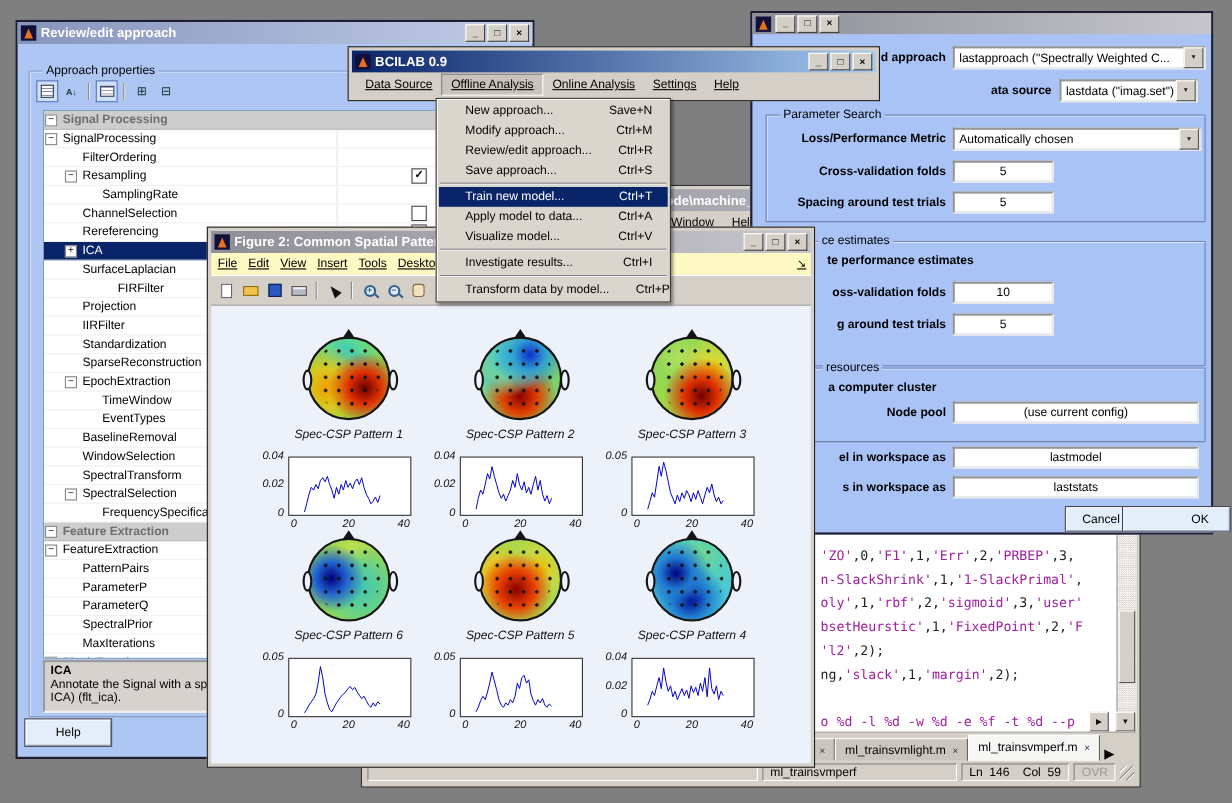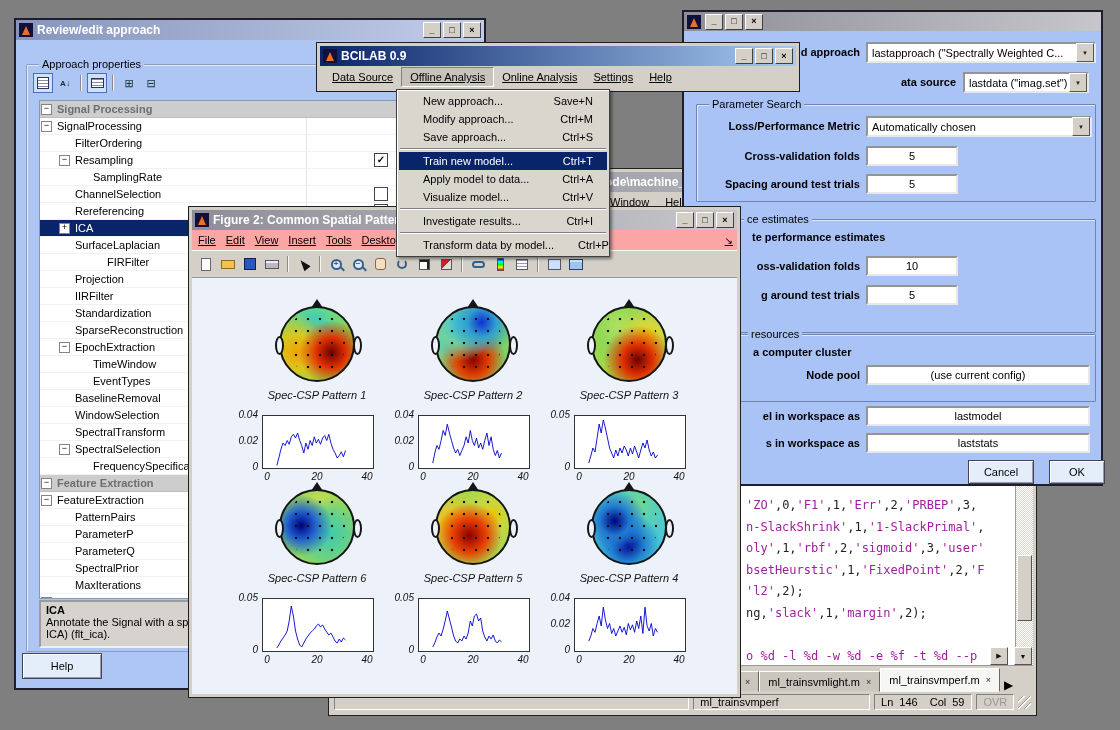--- a/index.html
+++ b/index.html
@@ -369,35 +369,35 @@
     </div>
     <div class="blabel" style="left:69px;top:334px;">a computer cluster</div>
     <div class="blabel" style="left:28px;top:357px;width:148px;text-align:right;">Node pool</div>
     <div class="edit" style="left:182px;top:353px;width:224px;">(use current config)</div>
 
     <div class="blabel" style="left:28px;top:398px;width:148px;text-align:right;">el in workspace as</div>
     <div class="edit" style="left:182px;top:394px;width:224px;">lastmodel</div>
     <div class="blabel" style="left:28px;top:425px;width:148px;text-align:right;">s in workspace as</div>
     <div class="edit" style="left:182px;top:421px;width:224px;">laststats</div>
     <div class="btn" style="left:284px;top:448px;width:64px;height:22px;">Cancel</div>
-    <div class="btn" style="left:365px;top:448px;width:54px;height:22px;">OK</div>
+    <div class="btn" style="left:336px;top:448px;width:54px;height:22px;padding-left:43px;">OK</div>
   </div>
 
   <div class="win frame-gray" style="left:188px;top:206px;width:553px;height:492px;z-index:4;display:flex;fl
 ex-direction:column;flex-direction:column;">
     <div class="tbar tbar-inactive">
       <span class="mlicon"></span>
       <span class="ttl">Figure 2: Common Spatial Patterns</span>
       <span class="wbtns">
         <span class="wbtn">_</span>
         <span class="wbtn">□</span>
         <span class="wbtn">×</span>
       </span>
     </div>
-    <div class="menubar" style="height:20px;background:#fca5a5;padding-left:6px;">
+    <div class="menubar" style="height:20px;background:#fef9c3;padding-left:6px;">
       <span id="figure-menu" style="display:flex;gap:10px;">
           <span style="white-space: nowrap;">File</span>
           <span style="white-space: nowrap;">Edit</span>
           <span style="white-space: nowrap;">View</span>
           <span style="white-space: nowrap;">Insert</span>
           <span style="white-space: nowrap;">Tools</span>
           <span style="white-space: nowrap;">Desktop</span>
           <span style="white-space: nowrap;">Window</span>
           <span style="white-space: nowrap;">Help</span>
         </span>
@@ -569,20 +569,24 @@
     <div class="dropdown" id="offline-menu" style="left:79px;top:46px;width:208px;">
         <div class="ditem">
           <span class="dl">New approach...</span>
           <span class="ds">Save+N</span>
         </div>
         <div class="ditem">
           <span class="dl">Modify approach...</span>
           <span class="ds">Ctrl+M</span>
         </div>
         <div class="ditem">
+          <span class="dl">Review/edit approach...</span>
+          <span class="ds">Ctrl+R</span>
+        </div>
+        <div class="ditem">
           <span class="dl">Save approach...</span>
           <span class="ds">Ctrl+S</span>
         </div>
         <div class="dsep"></div>
         <div class="ditem hl">
           <span class="dl">Train new model...</span>
           <span class="ds">Ctrl+T</span>
         </div>
         <div class="ditem">
           <span class="dl">Apply model to data...</span>

